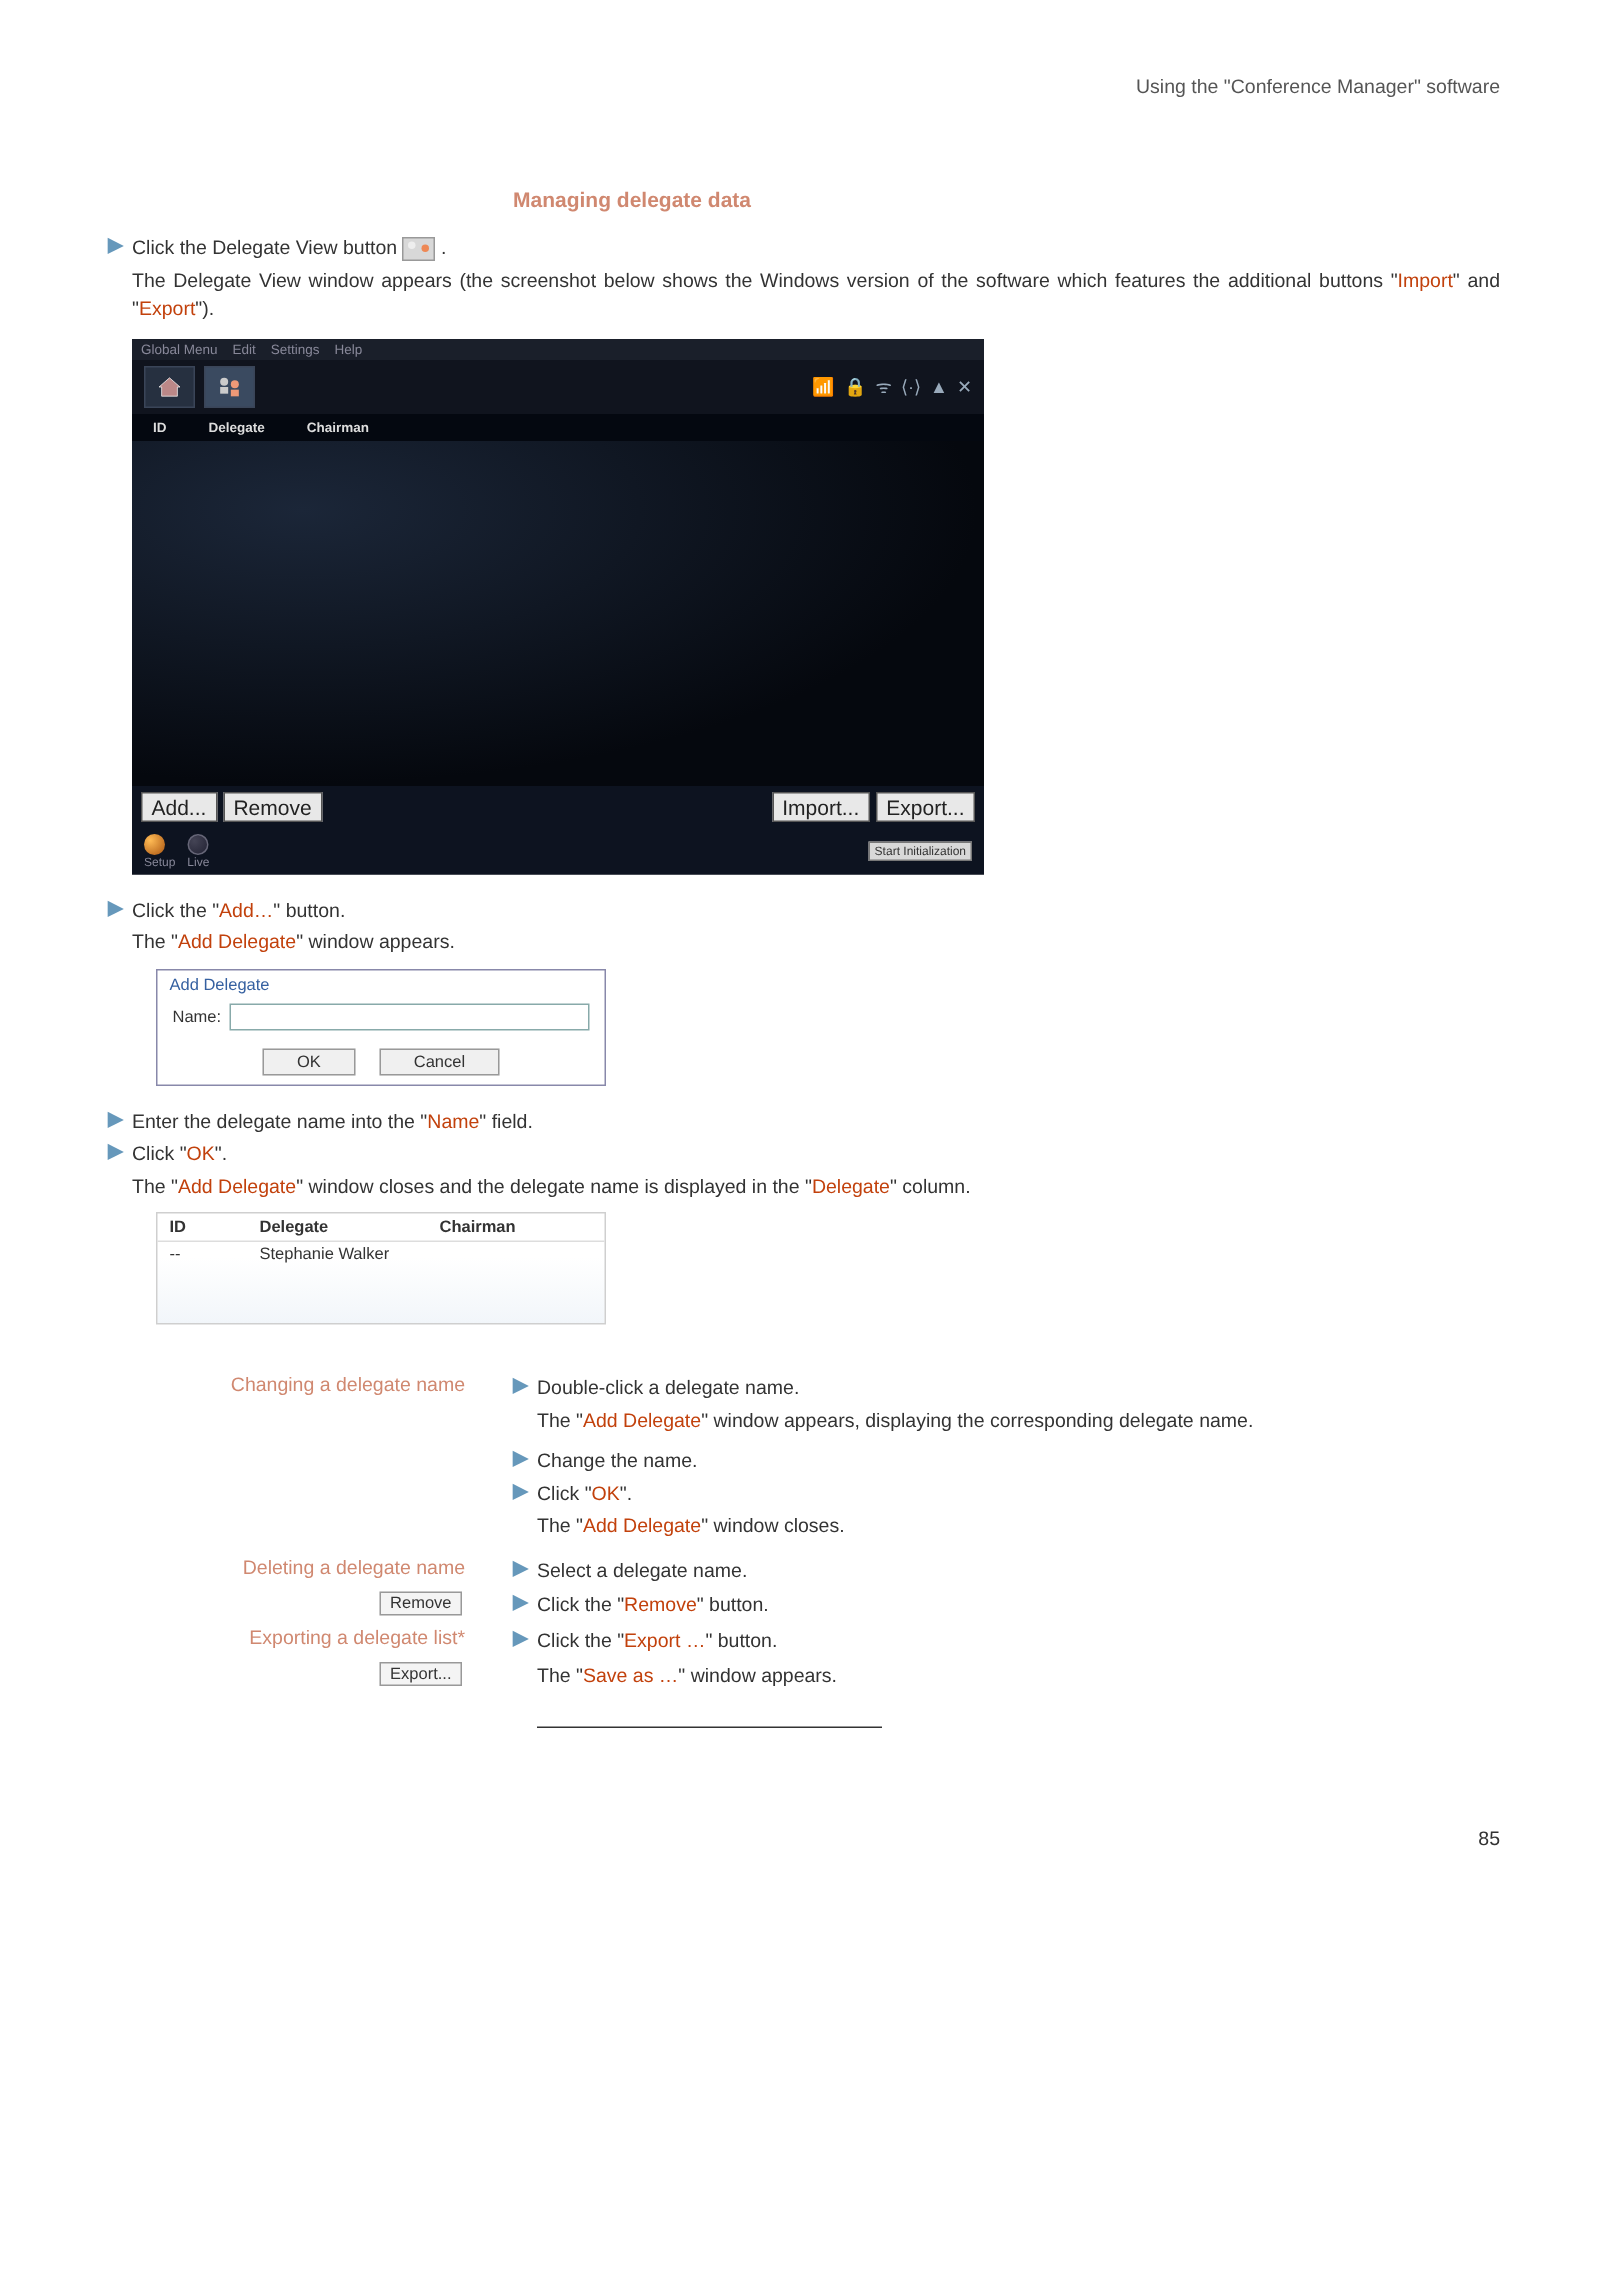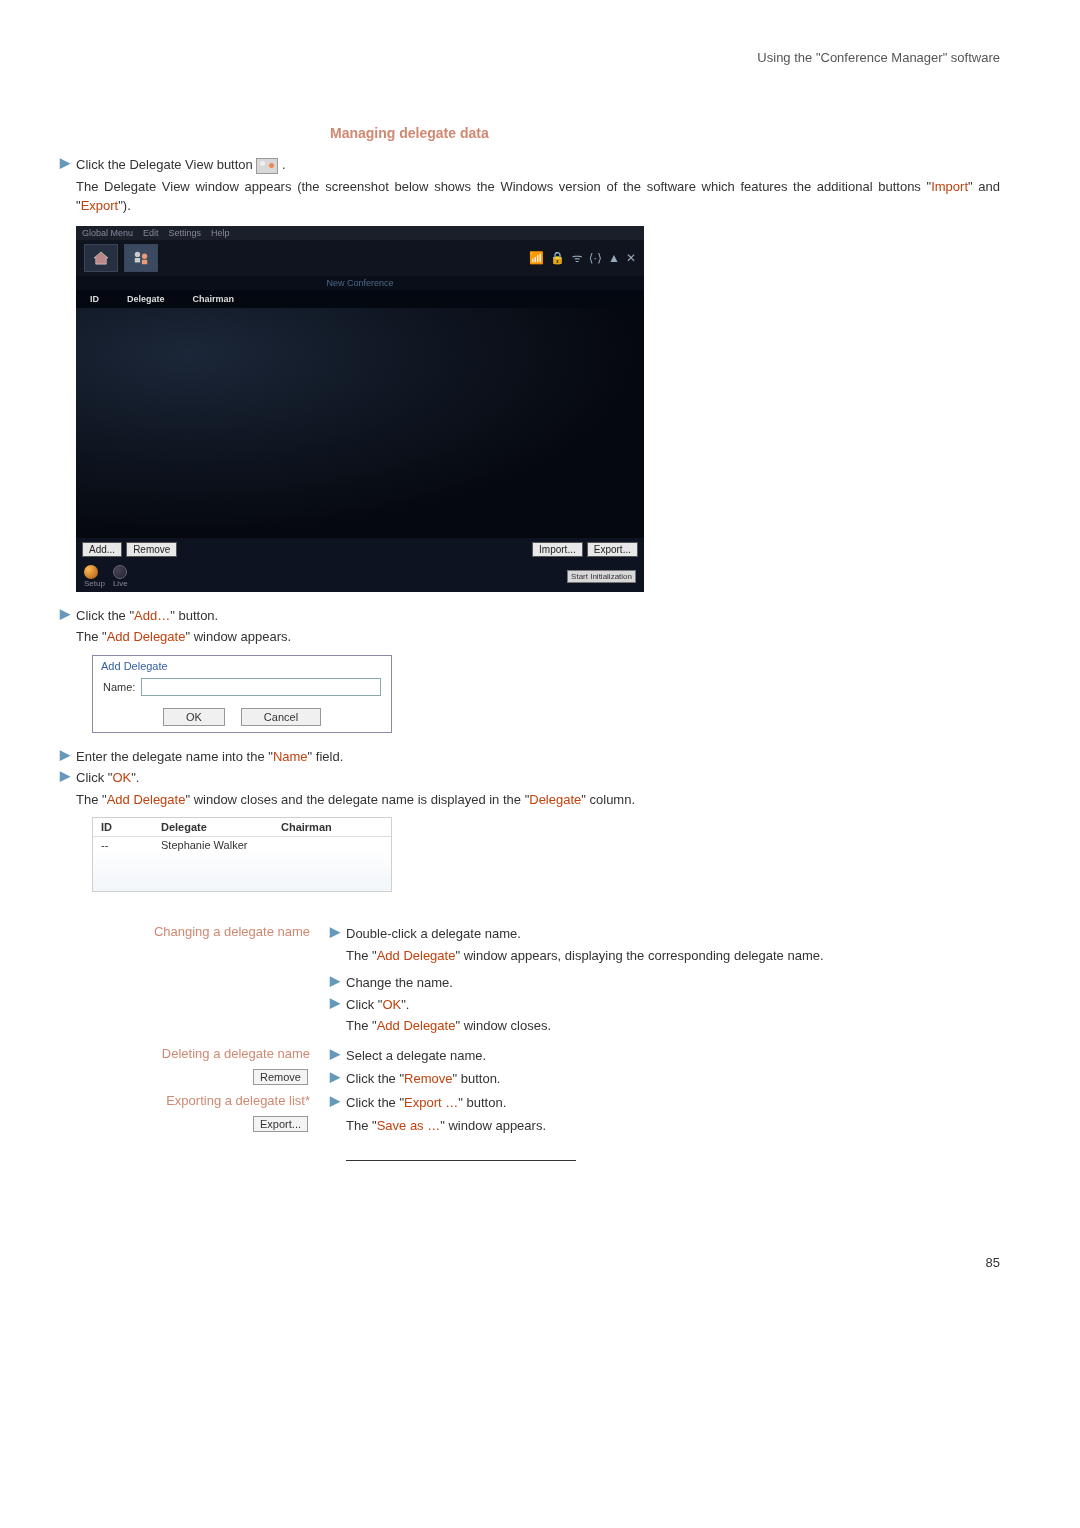--- a/index.html
+++ b/index.html
@@ -32,20 +32,21 @@
       display: inline-block;
       border: 1px solid #999;
       padding: 1px 6px;
       font-size: 11px;
       color: #333;
       background: #f4f4f4;
       margin-right: 2px;
     }
     .content {
       flex: 1;
+      margin-left: 12px;
     }
     .section-heading {
       color: #d08870;
       font-weight: bold;
       font-size: 14px;
       margin-bottom: 12px;
     }
     .bullet-line {
       display: flex;
       margin-bottom: 2px;
@@ -151,21 +152,21 @@
     .ss1-btnrow {
       display: flex;
       justify-content: space-between;
       padding: 4px 6px;
       background: #0d1320;
     }
     .ss1-btnrow-side { display: flex; gap: 4px; }
     .ss1-smbtn {
       background: #e8e8e8;
       border: 1px solid #555;
-      font-size: 10px;
+      font-size: 14px;
       padding: 1px 6px;
       color: #222;
     }
     .ss1-footer {
       display: flex;
       justify-content: space-between;
       align-items: center;
       padding: 4px 8px;
       background: #0d1320;
     }
@@ -221,21 +222,21 @@
       border-top: 1px solid #333;
       width: 230px;
       margin: 24px 0 6px 16px;
     }
     .footnote {
       margin-left: 16px;
       font-size: 12px;
     }
     .page-num {
       text-align: right;
-      margin-top: 88px;
+      margin-top: 60px;
       font-size: 13px;
     }
   </style>
 </head>
 <body>
 
 <div class="page-header">Using the "Conference Manager" software</div>
 
 <div class="section-row">
   <div class="side-label"></div>
@@ -281,21 +282,20 @@
         </div>
         <div class="ss1-tb-right">
           <span class="ss1-tb-icon">📶</span>
           <span class="ss1-tb-icon">🔒</span>
           <span class="ss1-tb-icon">ᯤ</span>
           <span class="ss1-tb-icon">⟨·⟩</span>
           <span class="ss1-tb-icon">▲</span>
           <span class="ss1-tb-icon">✕</span>
         </div>
       </div>
-      <div class="ss1-subhead">New Conference</div>
       <div class="ss1-colhead">
         <div>ID</div>
         <div>Delegate</div>
         <div>Chairman</div>
       </div>
       <div class="ss1-body"></div>
       <div class="ss1-btnrow">
         <div class="ss1-btnrow-side">
           <div class="ss1-smbtn">Add...</div>
           <div class="ss1-smbtn">Remove</div>

